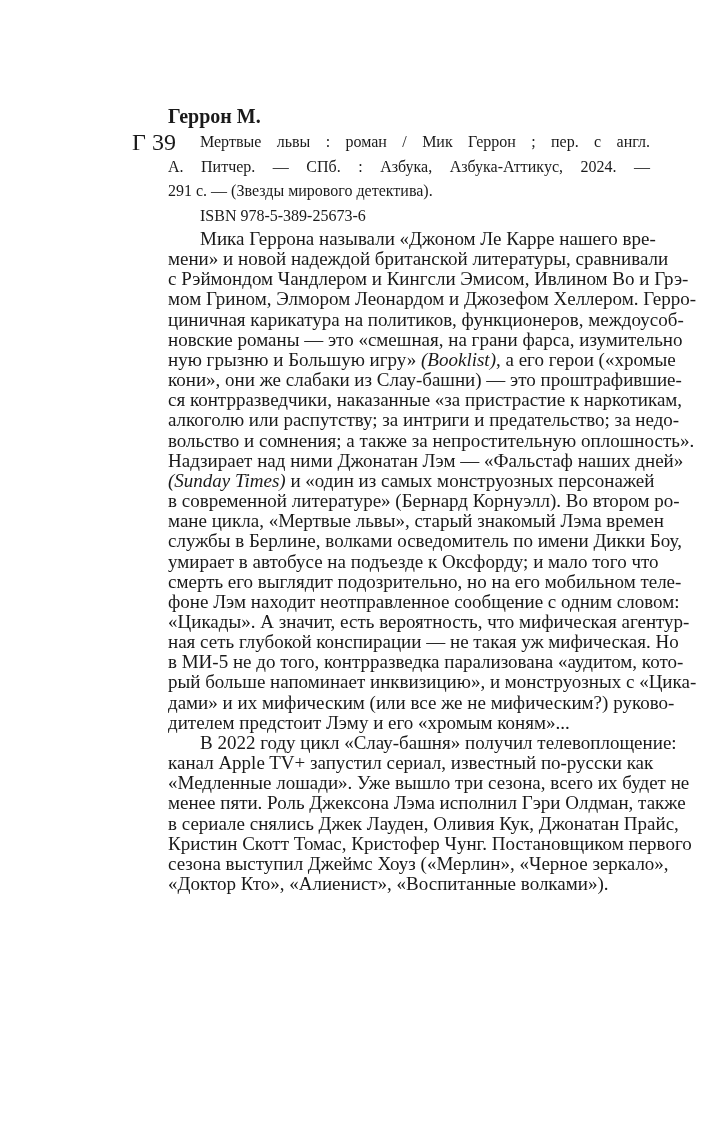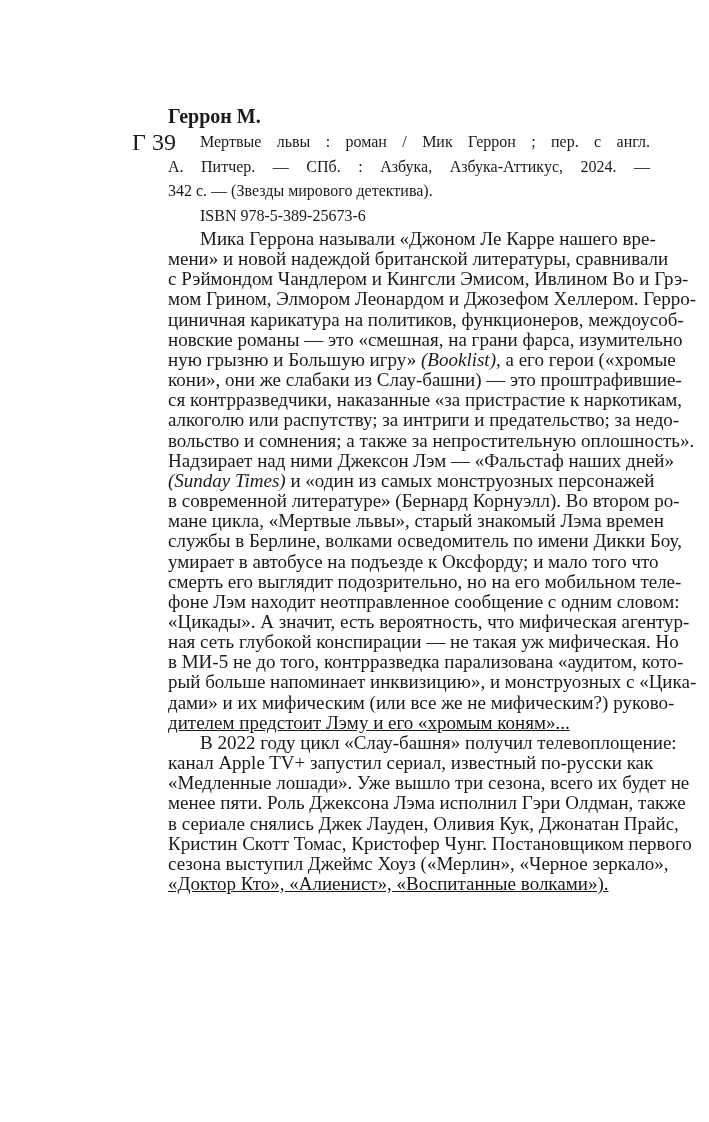--- a/index.html
+++ b/index.html
@@ -30,56 +30,56 @@
   .biblio .line { white-space: nowrap; text-align: justify; text-align-last: justify; display: block; }
   .biblio .first { padding-left: 32px; }
   .biblio .isbn { padding-left: 32px; text-align-last: left; }
   .body-text {
     position: absolute; left: 148px; top: 229px; width: 482px;
     font-family: "Liberation Serif", serif;
     font-size: 19px; line-height: 20.15px;
   }
   .body-text .line { display: block; white-space: nowrap; text-align: justify; text-align-last: justify; }
   .body-text .indent { padding-left: 32px; }
-  .body-text .last { text-align-last: left; text-decoration: underline; }
+  .body-text .last { text-align-last: left; }
   .it { font-style: italic; }
   .classif {
     position: absolute; left: 502px; top: 896px;
     font-family: "Liberation Serif", serif;
     font-weight: bold; font-size: 16.5px; line-height: 20px;
     white-space: pre;
   }
 </style>
 </head>
 <body>
 
 <div class="page">
   <div class="author">Геррон М.</div>
   <div class="code">Г 39</div>
 
   <div class="biblio">
     <span class="line first">Мертвые львы : роман / Мик Геррон ; пер. с англ.</span>
     <span class="line">А. Питчер. — СПб. : Азбука, Азбука-Аттикус, 2024. —</span>
-    <span class="line" style="text-align-last:left">342 с. — (Звезды мирового детектива).</span>
+    <span class="line" style="text-align-last:left">291 с. — (Звезды мирового детектива).</span>
     <span class="line isbn">ISBN 978-5-389-25673-6</span>
   </div>
 
   <div class="body-text" id="annotation">
       <span class="line indent"><span>Мика Геррона называли «Джоном Ле Карре нашего вре-</span></span>
       <span class="line"><span>мени» и новой надеждой британской литературы, сравнивали</span></span>
       <span class="line"><span>с Рэймондом Чандлером и Кингсли Эмисом, Ивлином Во и Грэ-</span></span>
       <span class="line"><span>мом Грином, Элмором Леонардом и Джозефом Хеллером. Герро-</span></span>
       <span class="line"><span>циничная карикатура на политиков, функционеров, междоусоб-</span></span>
       <span class="line"><span>новские романы — это «смешная, на грани фарса, изумительно</span></span>
       <span class="line"><span>ную грызню и Большую игру» </span><span class="it">(Booklist)</span><span>, а его герои («хромые</span></span>
       <span class="line"><span>кони», они же слабаки из Слау-башни) — это проштрафившие-</span></span>
       <span class="line"><span>ся контрразведчики, наказанные «за пристрастие к наркотикам,</span></span>
       <span class="line"><span>алкоголю или распутству; за интриги и предательство; за недо-</span></span>
       <span class="line"><span>вольство и сомнения; а также за непростительную оплошность».</span></span>
-      <span class="line"><span>Надзирает над ними Джексон Лэм — «Фальстаф наших дней»</span></span>
+      <span class="line"><span>Надзирает над ними Джонатан Лэм — «Фальстаф наших дней»</span></span>
       <span class="line"><span class="it">(Sunday Times)</span><span> и «один из самых монструозных персонажей</span></span>
       <span class="line"><span>в современной литературе» (Бернард Корнуэлл). Во втором ро-</span></span>
       <span class="line"><span>мане цикла, «Мертвые львы», старый знакомый Лэма времен</span></span>
       <span class="line"><span>службы в Берлине, волками осведомитель по имени Дикки Боу,</span></span>
       <span class="line"><span>умирает в автобусе на подъезде к Оксфорду; и мало того что</span></span>
       <span class="line"><span>смерть его выглядит подозрительно, но на его мобильном теле-</span></span>
       <span class="line"><span>фоне Лэм находит неотправленное сообщение с одним словом:</span></span>
       <span class="line"><span>«Цикады». А значит, есть вероятность, что мифическая агентур-</span></span>
       <span class="line"><span>ная сеть глубокой конспирации — не такая уж мифическая. Но</span></span>
       <span class="line"><span>в МИ-5 не до того, контрразведка парализована «аудитом, кото-</span></span>

